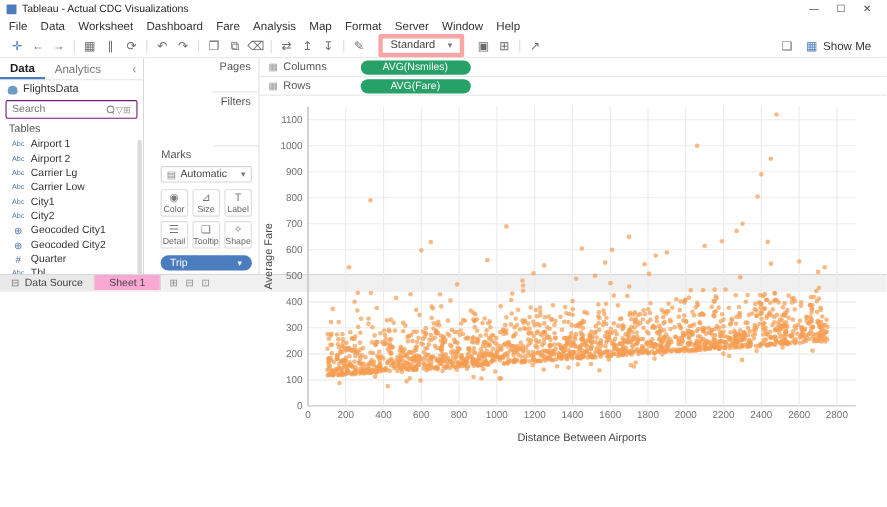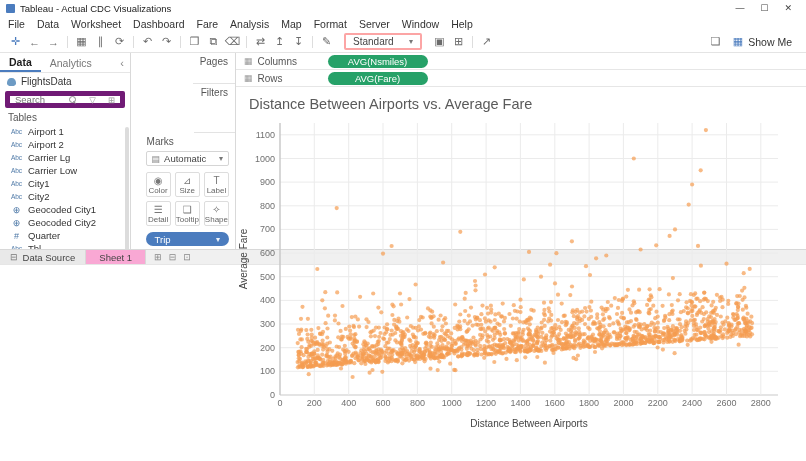--- a/index.html
+++ b/index.html
@@ -14,38 +14,38 @@
 
   
   .menubar { height:15px; flex:none; display:flex; align-items:center; padding-left:2px; font-size:10.5px; color:#333; }
   .menu-item { padding:0 6px; cursor:default; }
 
   
   .toolbar { height:22px; flex:none; display:flex; align-items:center; border-bottom:1px solid #e4e4e4; padding:0 6px; }
   .tb-group { display:flex; align-items:center; }
   .tb-icon { width:19px; text-align:center; font-size:11px; color:#6b6b6b; cursor:default; }
   .tb-div { width:1px; height:12px; background:#ddd; margin:0 4px; }
-  .tb-select { display:flex; align-items:center; gap:8px; border:2px solid #fca5a5; border-radius:2px; padding:1px 7px; font-size:10px; color:#444; margin:0 8px; min-width:78px; justify-content:space-between; background:#fff; }
+  .tb-select { display:flex; align-items:center; gap:8px; border:4px solid #fca5a5; border-radius:2px; padding:1px 7px; font-size:10px; color:#444; margin:0 8px; min-width:78px; justify-content:space-between; background:#fff; }
   .caret { font-size:8px; color:#777; }
   .tb-spacer { flex:1; }
   .showme { display:flex; align-items:center; gap:5px; font-size:10.5px; color:#333; padding:2px 8px; }
   .showme-icon { color:var(--accent-blue,#4b7cbe); font-size:11px; }
 
   
   .main { flex:1; display:flex; min-height:0; }
 
   
   .data-pane { width:131px; flex:none; border-right:1px solid #d9d9d9; display:flex; flex-direction:column; background:#fff; }
   .pane-tabs { height:20px; flex:none; display:flex; align-items:center; border-bottom:1px solid #e6e6e6; font-size:10.5px; }
   .ptab { padding:0 9px; height:100%; display:flex; align-items:center; color:#787878; }
   .ptab.active { color:#1d1d1d; font-weight:bold; border-bottom:2px solid var(--accent-blue,#4b7cbe); }
   .collapse { margin-left:auto; padding:0 6px; color:#888; font-size:11px; }
   .ds-row { height:17px; flex:none; display:flex; align-items:center; gap:5px; padding:0 7px; font-size:10px; color:#333; }
   .db-icon { width:9px; height:8px; background:#6d9bc4; border-radius:45%/60% 60% 35% 35%; flex:none; }
-  .search-row { height:17px; flex:none; display:flex; align-items:center; margin:1px 5px; border:5px solid #701a75; border-radius:2px; padding:0 5px; gap:12px; }
+  .search-row { height:17px; flex:none; display:flex; align-items:center; margin:1px 5px; border:1px solid #701a75; border-radius:2px; padding:0 5px; gap:0; }
   .search-input { border:none; outline:none; flex:1; min-width:0; font-size:9.5px; color:#333; font-family:inherit; background:transparent; }
   .mag { position:relative; width:8px; height:8px; flex:none; }
   .mag::before { content:""; position:absolute; width:5px; height:5px; border:1px solid #8a8a8a; border-radius:50%; left:0; top:0; }
   .mag::after { content:""; position:absolute; width:3px; height:1px; background:#8a8a8a; transform:rotate(45deg); left:4px; top:6px; }
   .sr-icon { color:#999; font-size:8.5px; flex:none; }
   .tables-row { height:16px; flex:none; display:flex; align-items:center; padding:0 8px; font-size:10px; color:#555; }
   .fields { flex:1; position:relative; overflow:hidden; }
   .field { height:13px; display:flex; align-items:center; gap:3px; padding:0 8px 0 8px; }
   .ficon { width:17px; flex:none; text-align:center; }
   .ficon.abc { color:var(--dim-icon,#4e79a7); font-size:6.5px; }
@@ -290,21 +290,20 @@
         </span>
       </div>
       <div class="shelf">
         <span class="shelf-icon">▦</span>
         <span class="shelf-label">Rows</span>
         <span class="pill pill-green">
           <span>AVG(Fare)</span>
         </span>
       </div>
       <div class="worksheet">
-        <div class="chart-title">Distance Between Airports vs. Average Fare</div>
         <svg id="chart-svg" width="556" height="318">
             <line x1="44" y1="282.0" x2="542" y2="282.0" stroke="#c9c9c9" stroke-width="1"></line>
             <text x="39" y="285" font-size="9" fill="#707070" text-anchor="end">0</text>
             <line x1="44" y1="258.3" x2="542" y2="258.3" stroke="#ebebeb" stroke-width="1"></line>
             <text x="39" y="261.3" font-size="9" fill="#707070" text-anchor="end">100</text>
             <line x1="44" y1="234.7" x2="542" y2="234.7" stroke="#ebebeb" stroke-width="1"></line>
             <text x="39" y="237.7" font-size="9" fill="#707070" text-anchor="end">200</text>
             <line x1="44" y1="211.0" x2="542" y2="211.0" stroke="#ebebeb" stroke-width="1"></line>
             <text x="39" y="214" font-size="9" fill="#707070" text-anchor="end">300</text>
             <line x1="44" y1="187.4" x2="542" y2="187.4" stroke="#ebebeb" stroke-width="1"></line>

